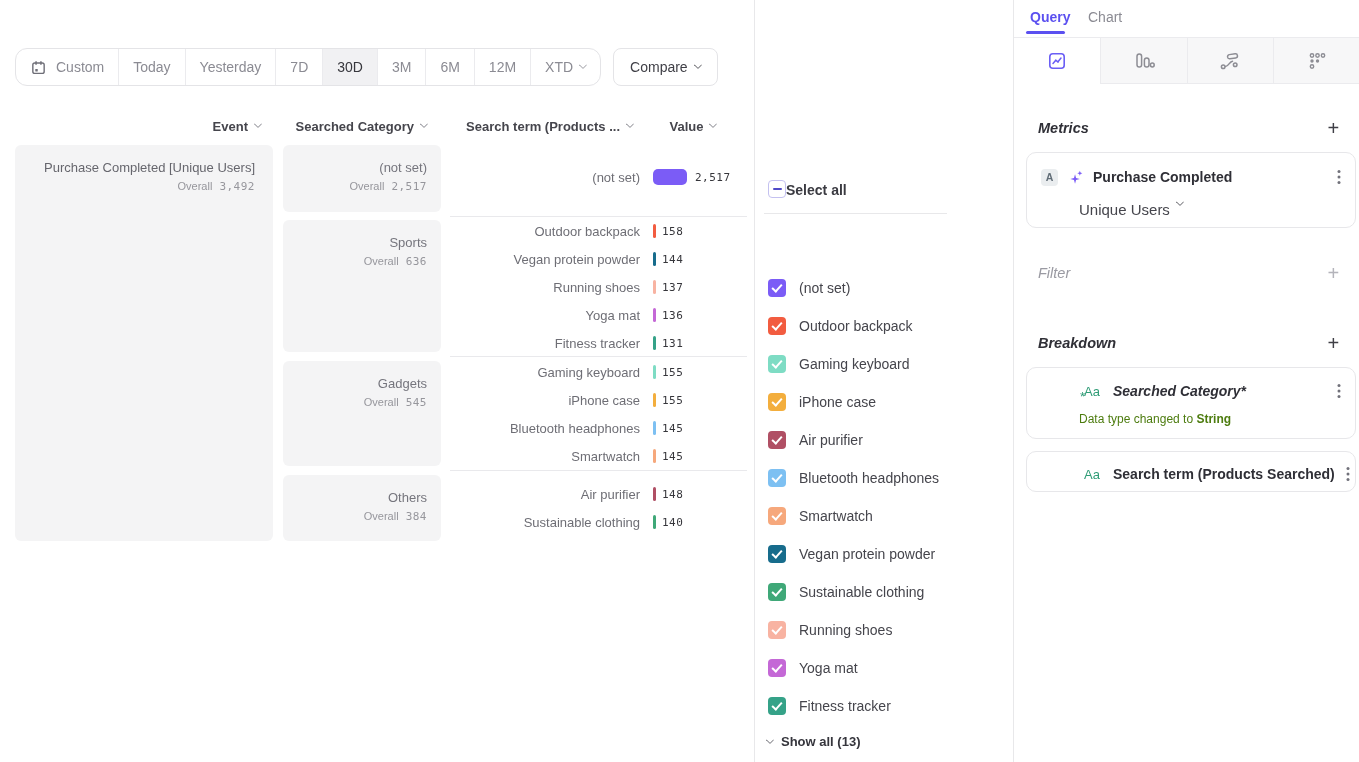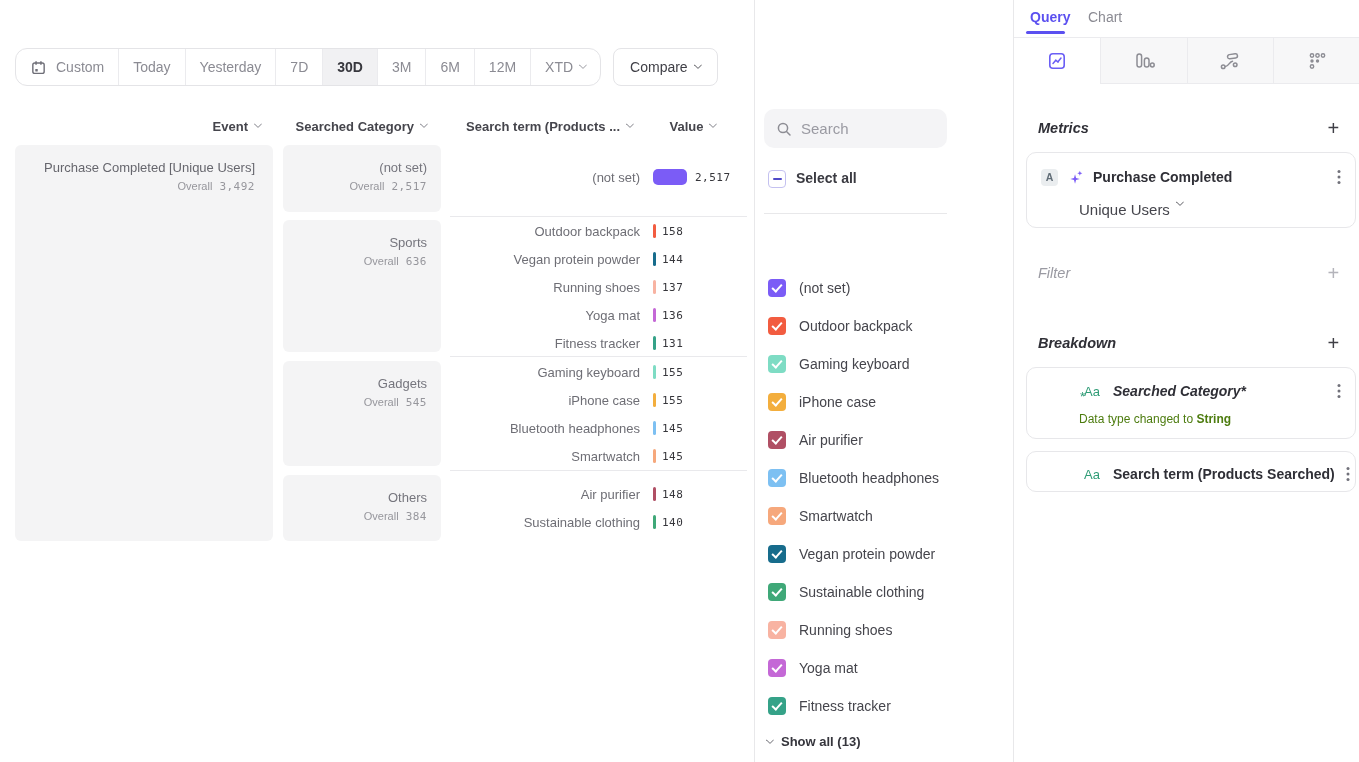--- a/index.html
+++ b/index.html
@@ -20,21 +20,21 @@
   .toolbar { position:absolute; top:48px; left:15px; display:flex; gap:12px; }
   .date-group {
     display:flex; align-items:stretch; height:38px;
     border:1px solid #e4e4e7; border-radius:12px; background:#fff; overflow:hidden;
   }
   .date-item {
     display:flex; align-items:center; padding:0 14px; font-size:14px; color:#8b8b93;
     cursor:pointer; white-space:nowrap;
   }
   .date-item + .date-item { border-left:1px solid #ebebee; }
-  .date-item.selected { background:#f1f1f3; color:#37373d; font-weight:700; }
+  .date-item.selected { background:#f1f1f3; color:#37373d; font-weight:400; }
   .date-item .cal { margin-right:9px; display:flex; }
   .btn {
     display:flex; align-items:center; height:38px; padding:0 16px;
     border:1px solid #e4e4e7; border-radius:8px; background:#fff;
     font-size:14px; color:#3f3f46; cursor:pointer;
   }
   .bar-btn {
     position:absolute; top:50px; left:862px; width:93px; height:34px;
     display:flex; align-items:center; justify-content:center; gap:8px;
     border:1px solid #e4e4e7; border-radius:8px; background:#fff;
@@ -81,21 +81,21 @@
   }
   .search-box {
     position:absolute; left:9px; top:109px; width:183px; height:39px;
     background:#f4f4f6; border-radius:10px; display:flex; align-items:center; padding:0 12px; gap:9px;
   }
   .search-box input {
     border:none; outline:none; background:transparent; font-size:15px; color:#45454c; width:130px;
     font-family:"Liberation Sans", sans-serif;
   }
   .search-box input::placeholder { color:#9a9aa2; }
-  .select-all { position:absolute; left:13px; top:170px; height:28px; display:flex; align-items:flex-start; gap:10px; cursor:pointer; }
+  .select-all { position:absolute; left:13px; top:170px; height:28px; display:flex; align-items:flex-end; cursor:pointer; }
   .sa-box {
     width:18px; height:18px; border:1.5px solid #c4c1f0; border-radius:4px; background:#fff;
     display:flex; align-items:center; justify-content:center;
   }
   .sa-dash { width:9px; height:2px; background:#504ac8; border-radius:1px; }
   .sa-label { font-size:14px; font-weight:600; color:#3a3a41; }
   .legend-divider { position:absolute; left:9px; top:213px; width:183px; height:1px; background:#e8e8ea; }
   .list-label { position:absolute; left:13px; top:228px; width:185px; font-size:12.5px; line-height:1.3; color:#8a8a92; }
   .lg-item { position:absolute; left:13px; height:38px; display:flex; align-items:center; gap:13px; }
   .lg-check {
@@ -321,29 +321,20 @@
         <span class="term-bar" style="background: rgb(63, 168, 120); width: 3px; height: 14px; margin-right: 6px;"></span>
         <span class="term-val mono">140</span>
       </div>
       <div class="group-divider" style="top: 216px;"></div>
       <div class="group-divider" style="top: 356px;"></div>
       <div class="group-divider" style="top: 470px;"></div>
     </div>
 </div>
 
 <div class="legend-panel">
-  <div class="search-box">
-    <span style="display:flex">
-      <svg width="16" height="16" viewBox="0 0 16 16" fill="none">
-        <circle cx="7" cy="7" r="4.6" stroke="#8d8d94" stroke-width="1.5"></circle>
-        <path d="M10.5 10.5 L14 14" stroke="#8d8d94" stroke-width="1.5" stroke-linecap="round"></path>
-      </svg>
-    </span>
-    <input type="text" placeholder="Search" style="">
-  </div>
 
   <div class="select-all">
     <span class="sa-box">
         <span class="sa-dash"></span>
       </span>
     <span class="sa-label">Select all</span>
   </div>
 
   <div class="legend-divider"></div>
 

